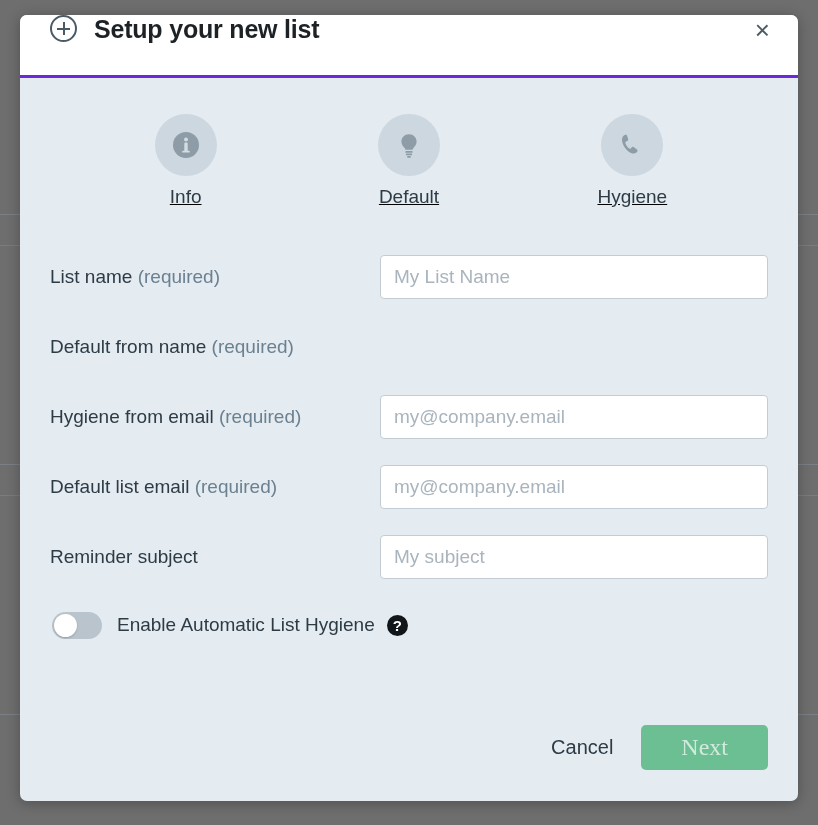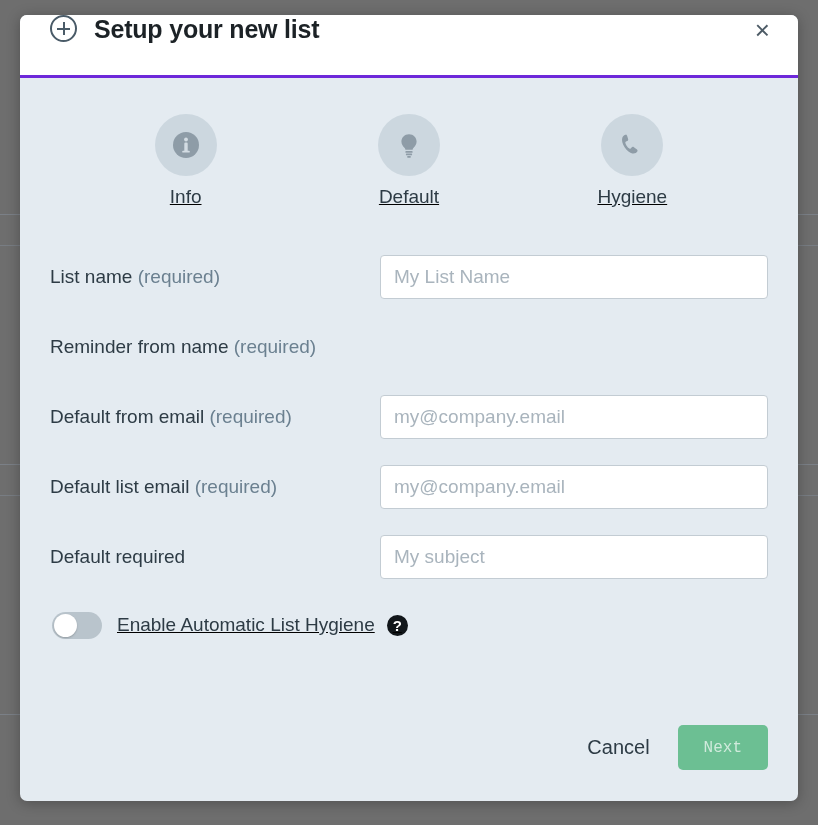--- a/index.html
+++ b/index.html
@@ -164,21 +164,20 @@
     opacity: 1;
   }
 
   
   #hygiene-row {
     display: flex;
     align-items: center;
     height: 58px;
     margin-top: 4px;
     padding-left: 2px;
-    text-decoration: underline;
   }
   #hygiene-toggle {
     width: 50px;
     height: 27px;
     border-radius: 14px;
     background: #b9c4cc;
     position: relative;
     flex: 0 0 50px;
     cursor: pointer;
     border: none;
@@ -226,29 +225,29 @@
     font-size: 20px;
     color: #2d3b45;
     background: none;
     border: none;
     cursor: pointer;
     padding: 10px 14px;
     font-family: "Liberation Sans", sans-serif;
     margin-right: 14px;
   }
   #next-button {
-    font-size: 16px;
+    font-size: 24px;
     color: rgba(255,255,255,.68);
     background: #6cbf93;
     border: none;
     border-radius: 5px;
-    padding: 0 26px;
+    padding: 0 40px;
     height: 45px;
     cursor: pointer;
-    font-family: Liberation Mono, monospace;
+    font-family: Liberation Serif, serif;
   }
 </style>
 </head>
 <body>
 
 <div id="backdrop">
   <div class="bg-rule" style="top:214px"></div>
   <div class="bg-rule soft" style="top:245px"></div>
   <div class="bg-rule" style="top:464px"></div>
   <div class="bg-rule soft" style="top:495px"></div>
@@ -301,35 +300,35 @@
       </div>
 
     </div>
 
     <div class="form-row">
       <span class="form-label"><span>List name</span><span class="req"> (required)</span></span>
       <input class="form-input" type="text" placeholder="My List Name" style="">
     </div>
 
     <div class="form-row">
-      <span class="form-label"><span>Reminder from name</span><span class="req"> (required)</span></span>
-    </div>
-
-    <div class="form-row">
-      <span class="form-label"><span>Default from email</span><span class="req"> (required)</span></span>
+      <span class="form-label"><span>Default from name</span><span class="req"> (required)</span></span>
+    </div>
+
+    <div class="form-row">
+      <span class="form-label"><span>Hygiene from email</span><span class="req"> (required)</span></span>
       <input class="form-input" type="text" placeholder="my@company.email" style="">
     </div>
 
     <div class="form-row">
       <span class="form-label"><span>Default list email</span><span class="req"> (required)</span></span>
       <input class="form-input" type="text" placeholder="my@company.email" style="">
     </div>
 
     <div class="form-row">
-      <span class="form-label"><span>Default required</span><span class="req"></span></span>
+      <span class="form-label"><span>Reminder subject</span><span class="req"></span></span>
       <input class="form-input" type="text" placeholder="My subject" style="">
     </div>
 
     <div id="hygiene-row">
       <button id="hygiene-toggle">
         <span class="knob"></span>
       </button>
       <span id="hygiene-label">Enable Automatic List Hygiene</span>
       <span id="help-icon">?</span>
     </div>

